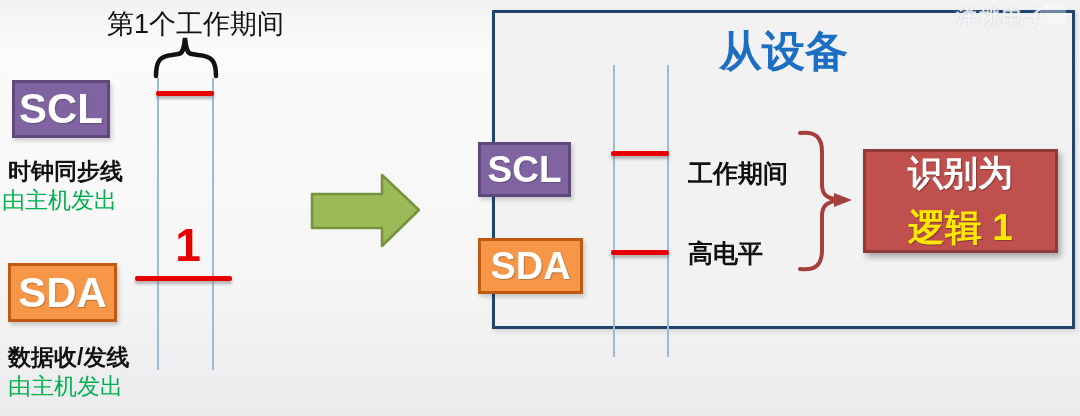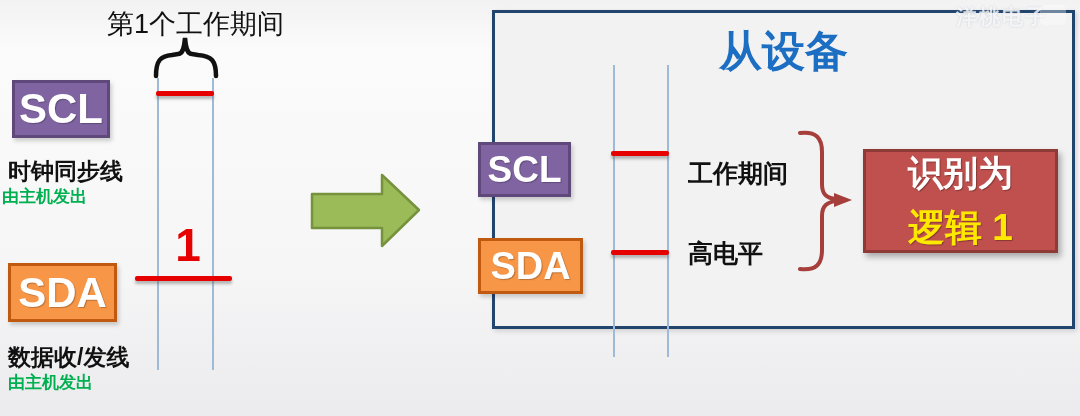--- a/index.html
+++ b/index.html
@@ -17,21 +17,21 @@
     z-index:5;
   }
   .badge.scl{background:var(--scl-fill);border:3px solid var(--scl-border);}
   .badge.sda{background:var(--sda-fill);border:3px solid var(--sda-border);}
   .guide{position:absolute;width:2px;background:var(--guide-line);}
   .sigline{
     position:absolute;height:5px;background:var(--signal-red);border-radius:2px;
     box-shadow:0 3px 3px rgba(100,100,100,.45);z-index:4;
   }
   .blk-label{position:absolute;color:#111;font-weight:bold;font-size:23px;white-space:nowrap;padding-left:8px;}
-  .grn-label{position:absolute;color:var(--green-text);font-weight:bold;font-size:17px;white-space:nowrap;}
+  .grn-label{position:absolute;color:var(--green-text);font-weight:normal;font-size:23px;white-space:nowrap;}
   #period-label{position:absolute;left:88px;top:6px;width:215px;text-align:center;
     color:#111;font-weight:normal;font-size:27px;white-space:nowrap;}
   #bit-digit{position:absolute;left:168px;top:222px;width:40px;text-align:center;
     color:var(--signal-red);font-weight:bold;font-size:46px;line-height:1;}
   #slave-panel{
     position:absolute;left:492px;top:10px;width:583px;height:319px;
     box-sizing:border-box;border:3px solid var(--panel-border);
     background:#f2f2f2;box-shadow:2px 2px 5px rgba(0,0,0,.15);
   }
   #slave-title{position:absolute;left:0;top:10px;width:100%;text-align:center;

